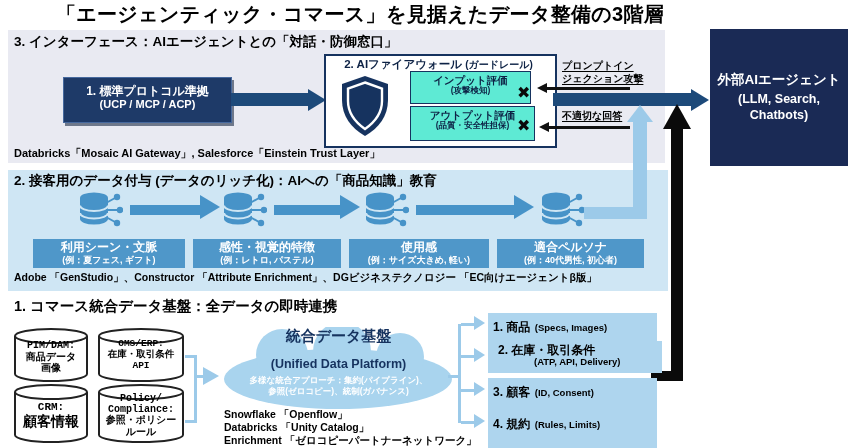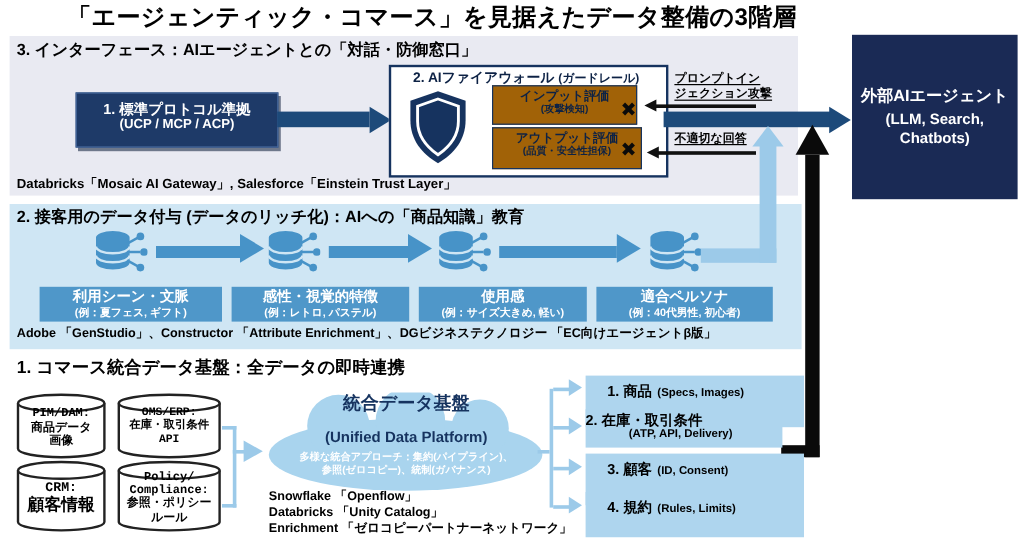--- a/index.html
+++ b/index.html
@@ -27,21 +27,21 @@
   .proto-box .l2{font-size:11px;line-height:1.2;}
 
   .h-shaft{background:#1d4a7a;height:13px;}
   .h-head{width:0;height:0;border-left:18px solid #1d4a7a;
           border-top:11px solid transparent;border-bottom:11px solid transparent;}
 
   .fw-box{left:324px;top:54px;width:229px;height:90px;background:#fff;border:2px solid #16335f;}
   .fw-title{left:326px;top:57px;width:225px;text-align:center;font-size:11.5px;
             font-weight:bold;color:#0d2245;white-space:nowrap;}
   .fw-title .sfx{font-size:10px;margin-top:35px;}
-  .fw-inner{background:#a16207;border:1.5px solid #16335f;text-align:center;
+  .fw-inner{background:#5eead4;border:1.5px solid #16335f;text-align:center;
             font-weight:bold;color:#0d2245;line-height:1.15;}
   .fw-inner .a{font-size:10.5px;padding-top:2px;}
   .fw-inner .b{font-size:8.5px;}
   .inner1{left:410px;top:71px;width:119px;height:31px;}
   .inner2{left:410px;top:106px;width:123px;height:33px;}
   .block-x{font-size:16px;font-weight:bold;color:#0a0a0a;line-height:1;}
 
   .thin-shaft{height:2.5px;background:#111;}
   .thin-head{width:0;height:0;border-right:10px solid #111;
              border-top:5px solid transparent;border-bottom:5px solid transparent;}
@@ -95,23 +95,23 @@
   .cloud-t1{top:0;font-size:15px;color:#16335f;font-weight:bold;}
   .cloud-t2{top:30px;font-size:12.5px;color:#16335f;font-weight:bold;}
   .cloud-t3{top:48px;font-size:8.5px;color:#fff;font-weight:bold;}
   .cloud-t4{top:59px;font-size:8.5px;color:#fff;font-weight:bold;}
 
   .vendors1{left:224px;top:408px;font-size:10.5px;color:#000;font-weight:bold;line-height:1.25;white-space:nowrap;}
 
   .outbox{background:#aed5ee;left:488px;width:164px;color:#000;}
   .outbox .t{font-size:12px;font-weight:bold;}
   .outbox .d{font-size:9.5px;font-weight:bold;}
-  .ob-single{line-height:25px;height:43px;padding-left:18px;white-space:nowrap;}
+  .ob-single{line-height:25px;height:43px;padding-left:5px;white-space:nowrap;}
   .ob1{top:313px;} .ob3{top:378px;} .ob4{top:410px;}
-  .ob2{top:341px;height:32px;}
+  .ob2{top:341px;height:32px;padding-left:10px;}
   .ob2 .t{display:block;padding-top:2px;line-height:1.2;}
   .ob2 .d{display:block;padding-left:36px;line-height:1.1;}
 </style>
 </head>
 <body>
 
 <div class="canvas">
 
   <div class="abs main-title">「エージェンティック・コマース」を見据えたデータ整備の3階層</div>
 

